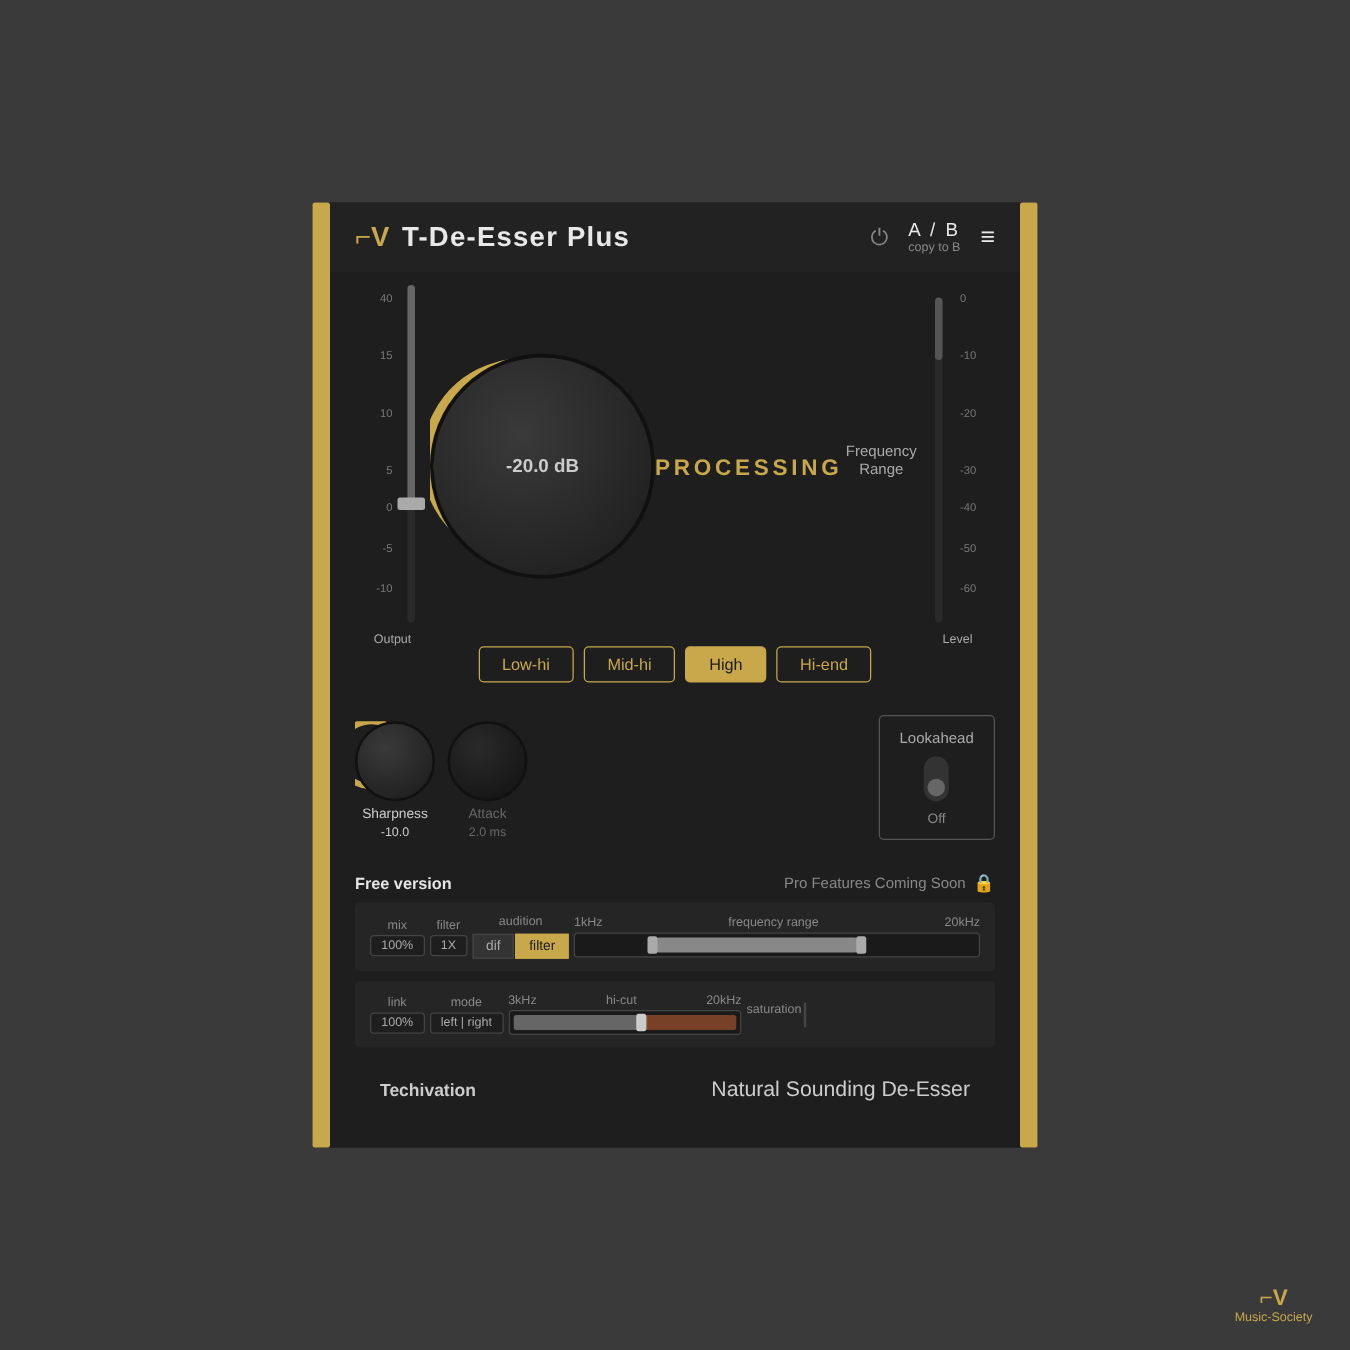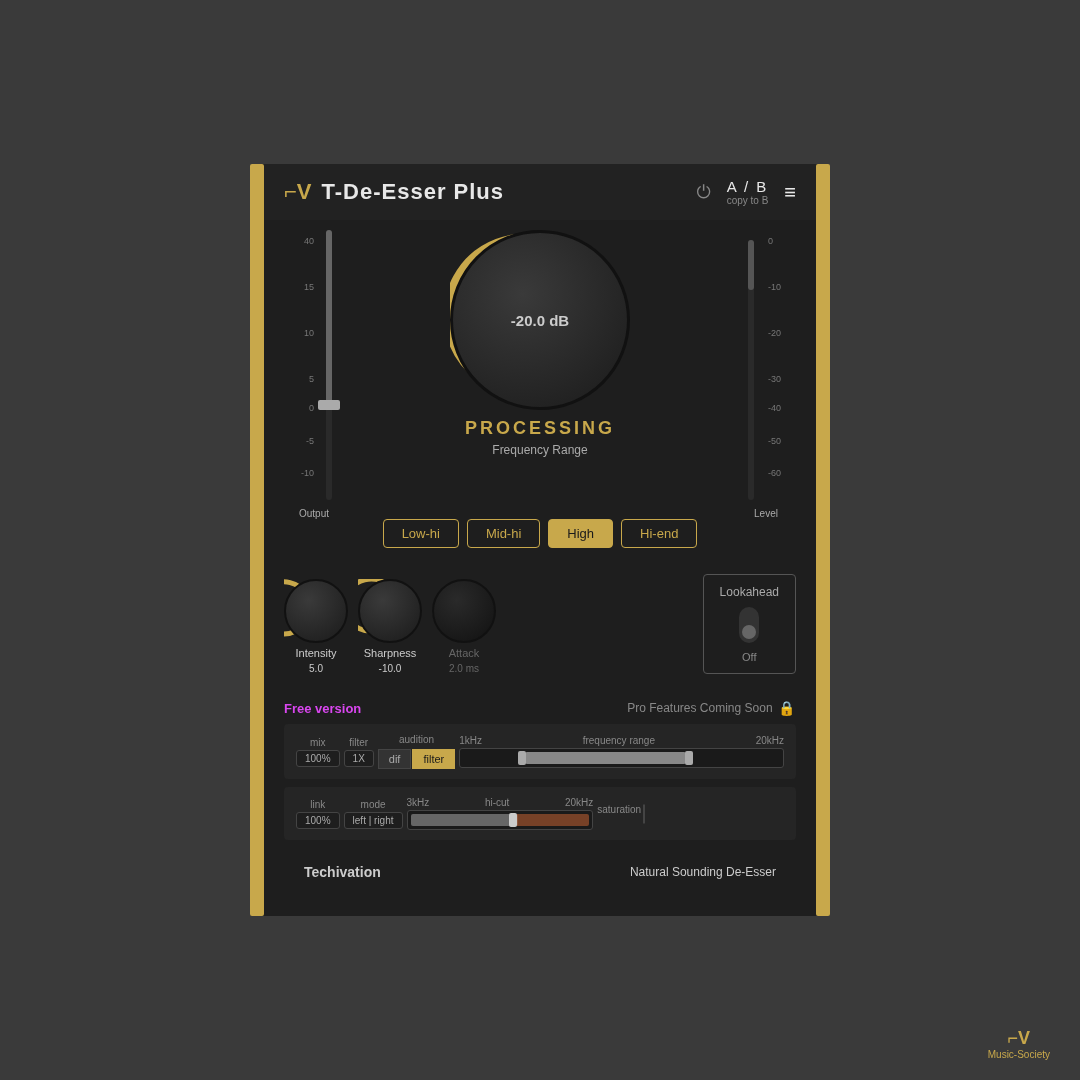--- a/index.html
+++ b/index.html
@@ -299,21 +299,21 @@
 
     
     .features-row {
       display: flex;
       align-items: center;
       justify-content: space-between;
       margin-bottom: 8px;
     }
 
     .free-version {
-      color: #d946ef;
+      color: #e5e5e5;
       font-size: 13px;
       font-weight: bold;
     }
 
     .pro-features {
       color: #888;
       font-size: 12px;
     }
 
     
@@ -454,21 +454,21 @@
     }
 
     .company-name {
       color: #ccc;
       font-size: 14px;
       font-weight: bold;
     }
 
     .tagline {
       color: #ccc;
-      font-size: 12px;
+      font-size: 17px;
     }
 
     
     .bottom-logo {
       position: absolute;
       bottom: 20px;
       right: 40px;
       text-align: center;
     }
 
@@ -501,21 +501,21 @@
     .right-meter-col {
       width: 60px;
       display: flex;
       flex-direction: column;
       align-items: center;
     }
 
     .center-col {
       flex: 1;
       display: flex;
-      flex-direction: column;
+      flex-direction: row;
       align-items: center;
     }
 
     .vu-meter-left {
       position: relative;
       width: 30px;
       height: 270px;
     }
 
     .vu-track {
@@ -694,31 +694,20 @@
 
       <div class="freq-buttons">
         <button class="freq-btn">Low-hi</button>
         <button class="freq-btn">Mid-hi</button>
         <button class="freq-btn active">High</button>
         <button class="freq-btn">Hi-end</button>
       </div>
 
       <div class="knobs-row">
 
-        <div class="knob-group">
-          <div class="small-knob-container">
-            <svg class="small-knob-svg" viewBox="0 0 64 64">
-              <path d="M 12 52 A 26 26 0 1 1 52 52" fill="none" stroke="#3a3a3a" stroke-width="5" stroke-linecap="round"></path>
-              <path d="M 12 52 A 26 26 0 1 1 22 15" fill="none" stroke="#c8a84b" stroke-width="5" stroke-linecap="round"></path>
-            </svg>
-            <div class="small-knob"></div>
-          </div>
-          <span class="knob-label">Intensity</span>
-          <span class="knob-value-label">5.0</span>
-        </div>
 
         <div class="knob-group">
           <div class="small-knob-container">
             <svg class="small-knob-svg" viewBox="0 0 64 64">
               <path d="M 12 52 A 26 26 0 1 1 52 52" fill="none" stroke="#3a3a3a" stroke-width="5" stroke-linecap="round"></path>
               <path d="M 12 52 A 26 26 0 1 1 30 6.5" fill="none" stroke="#c8a84b" stroke-width="5" stroke-linecap="round"></path>
             </svg>
             <div class="small-knob"></div>
           </div>
           <span class="knob-label">Sharpness</span>

